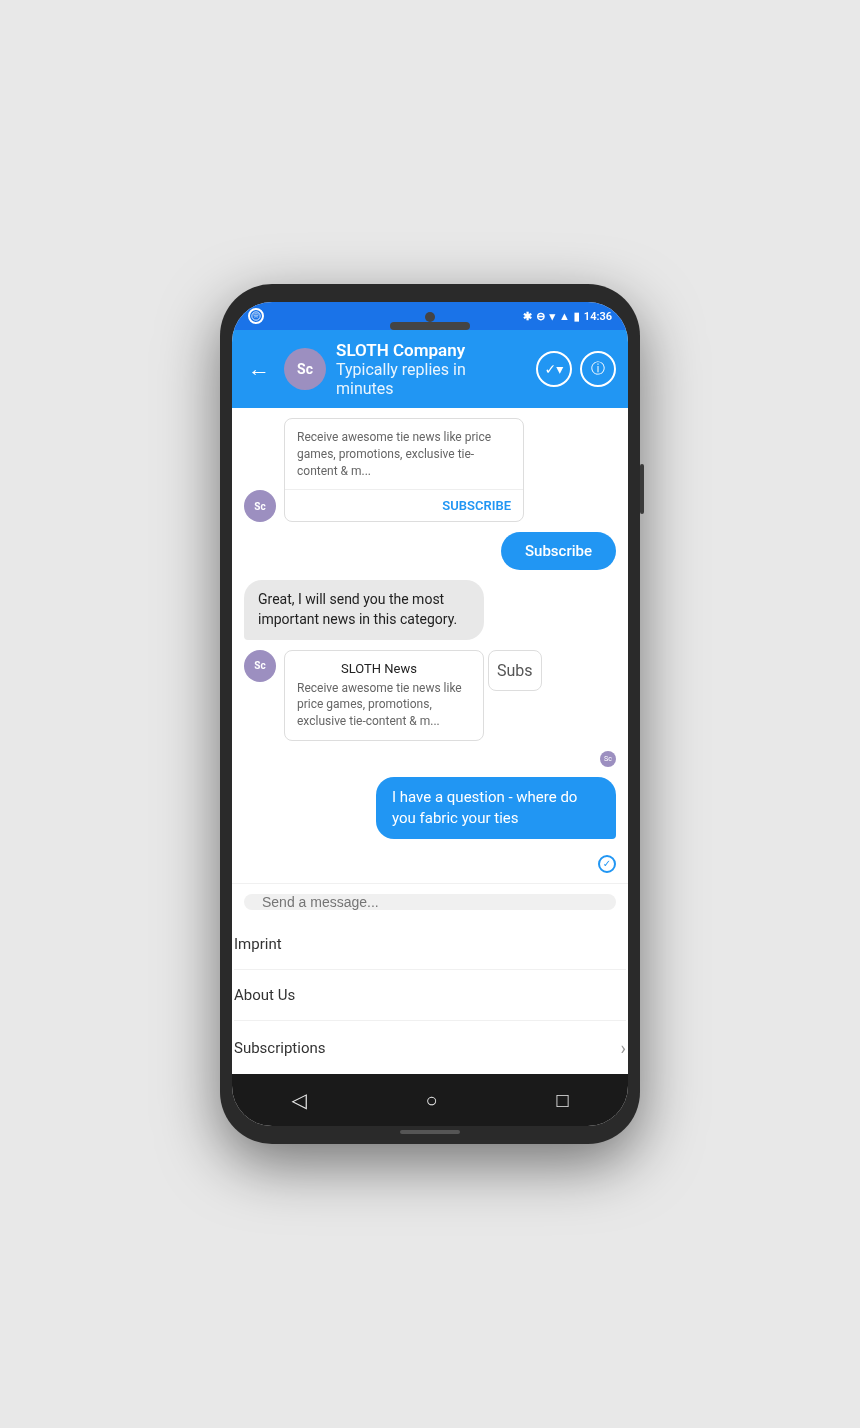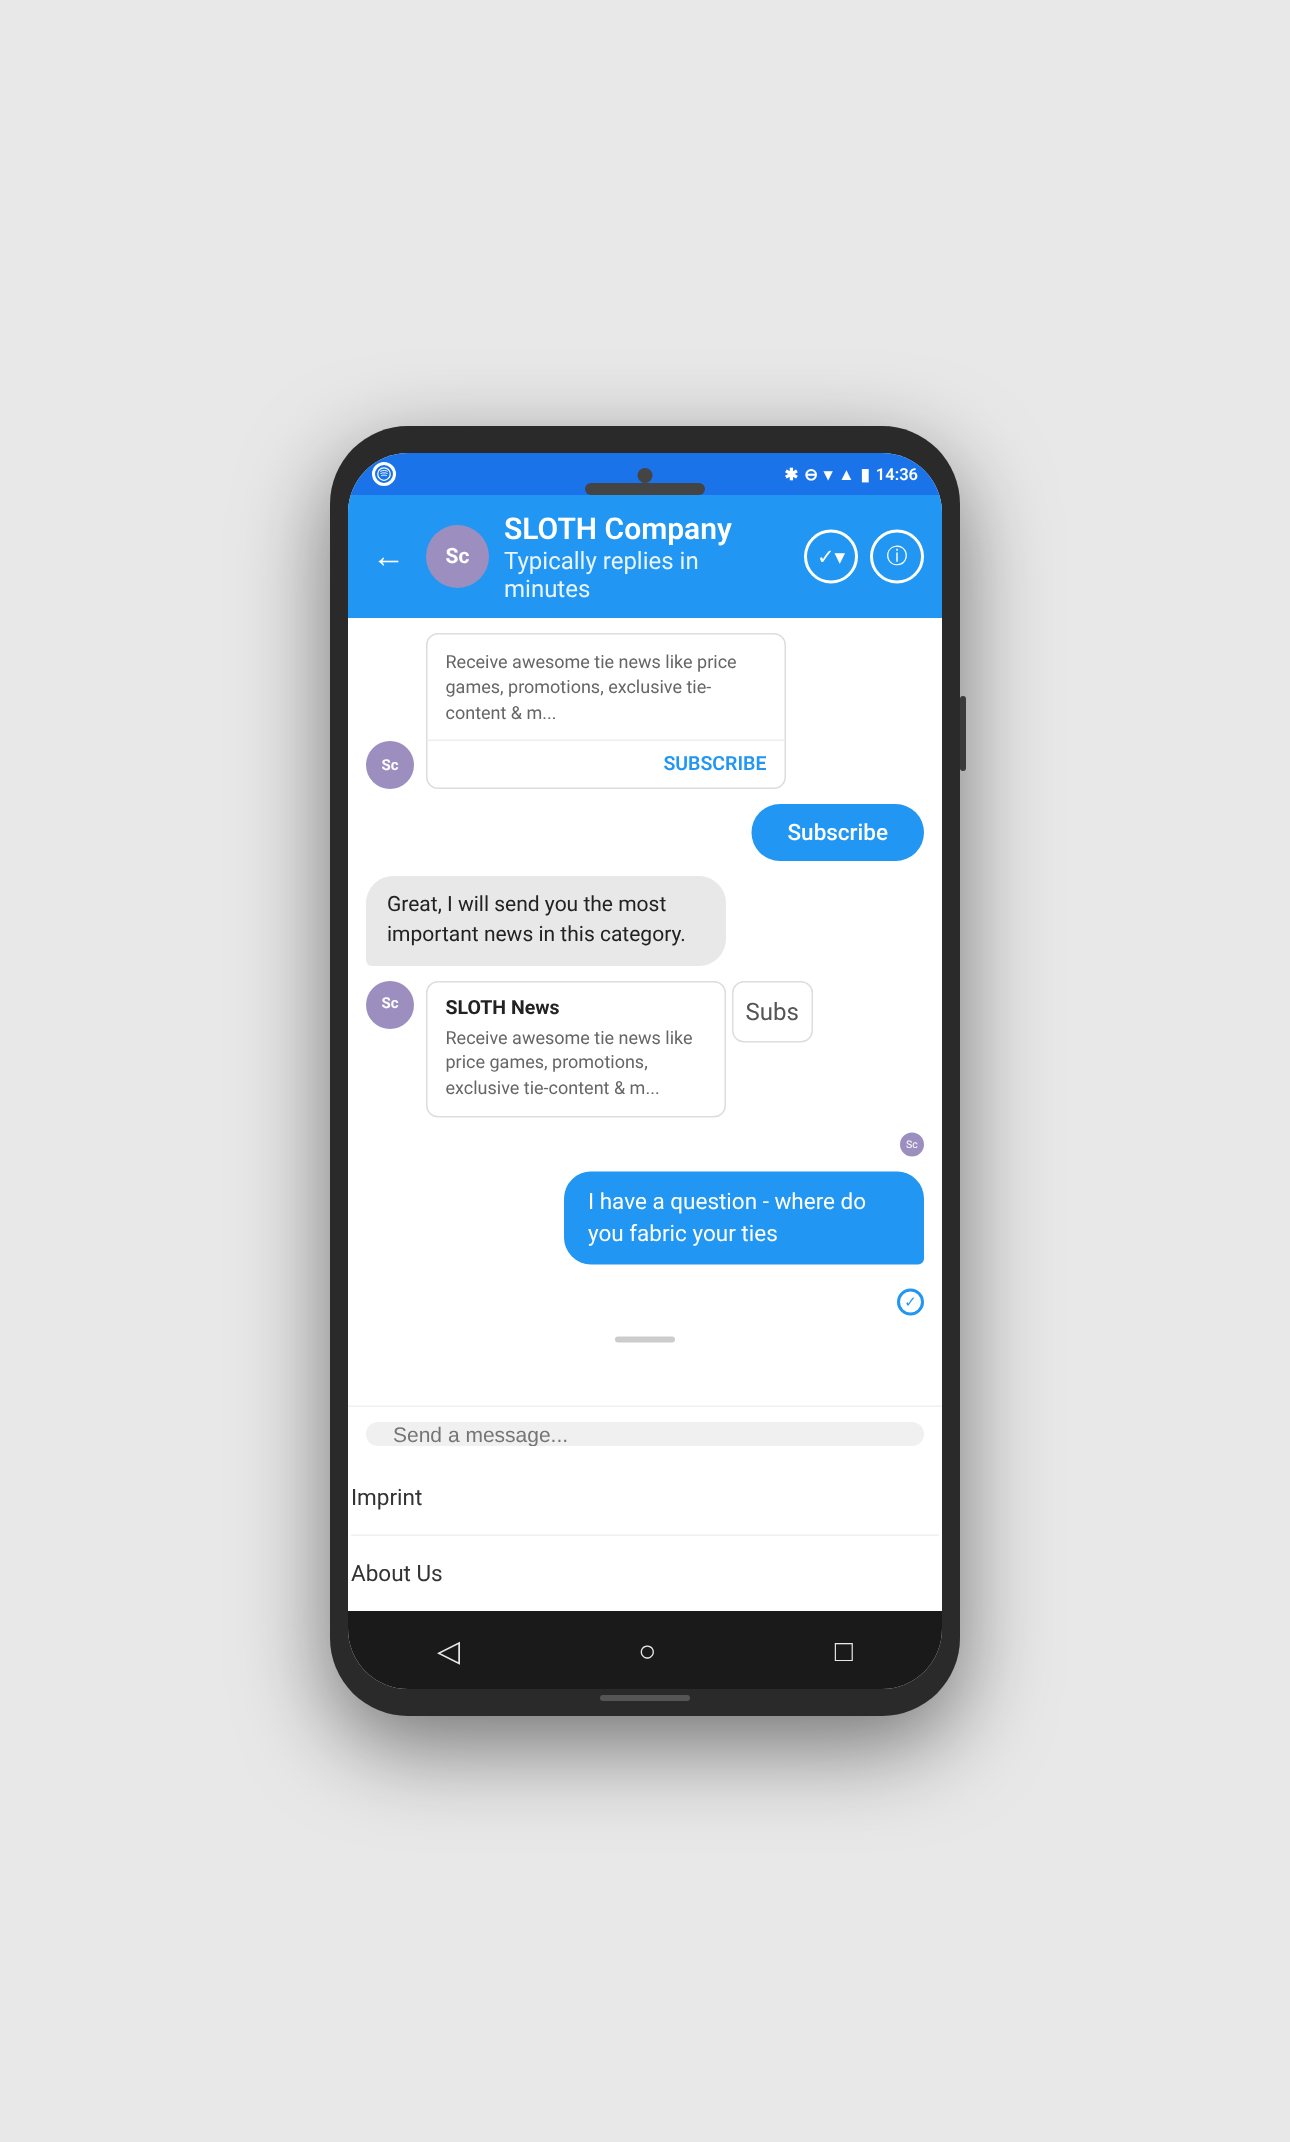--- a/index.html
+++ b/index.html
@@ -130,21 +130,21 @@
       font-weight: bold;
       flex-shrink: 0;
     }
 
     .header-info {
       flex: 1;
     }
 
     .header-name {
       color: white;
-      font-size: 20px;
+      font-size: 17px;
       font-weight: 600;
     }
 
     .header-status {
       color: rgba(255,255,255,0.9);
       font-size: 16px;
     }
 
     .header-actions {
       display: flex;
@@ -231,24 +231,25 @@
       border-radius: 8px;
       overflow: hidden;
       max-width: 240px;
     }
 
     .card-body {
       padding: 10px 12px;
     }
 
     .card-title {
-      font-weight: bold;
+      font-weight: normal;
       font-size: 13px;
       color: #222;
       margin-bottom: 4px;
+      margin-left: 44px;
     }
 
     .card-text {
       font-size: 12px;
       color: #666;
       line-height: 1.4;
     }
 
     .card-action {
       padding: 8px 12px;
@@ -487,20 +488,24 @@
       <input class="message-input" type="text" placeholder="Send a message..." style="">
     </div>
 
     <div class="menu-area">
       <div class="menu-item">
         <span>Imprint</span>
       </div>
       <div class="menu-item">
         <span>About Us</span>
       </div>
+      <div class="menu-item">
+        <span>Subscriptions</span>
+        <span class="menu-chevron">›</span>
+      </div>
     </div>
 
     <div class="bottom-nav">
       <div class="nav-btn">◁</div>
       <div class="nav-btn">○</div>
       <div class="nav-btn">□</div>
     </div>
 
   </div>
 

